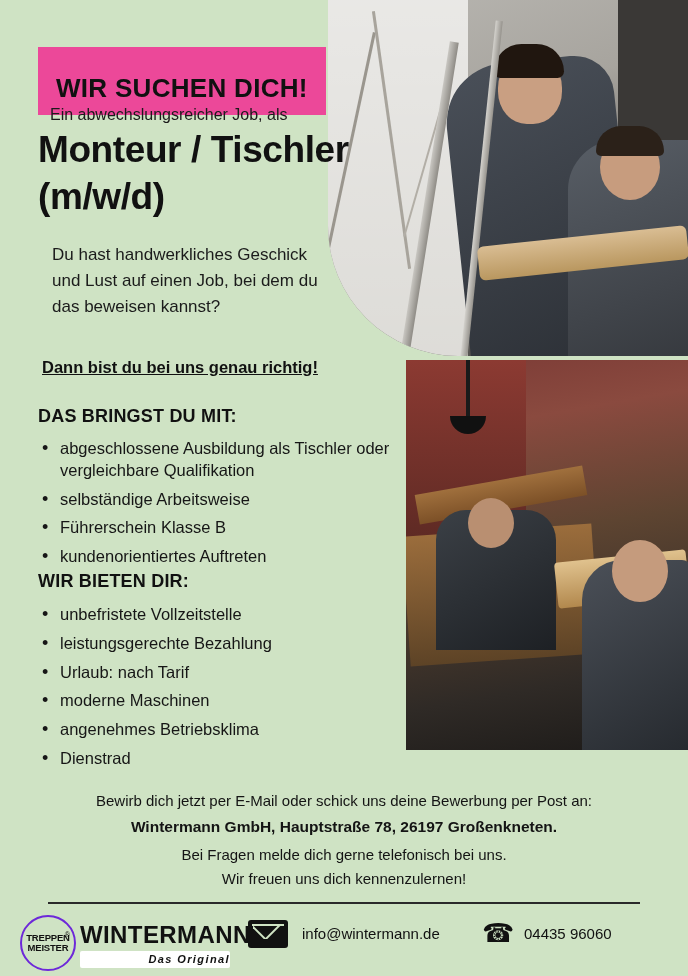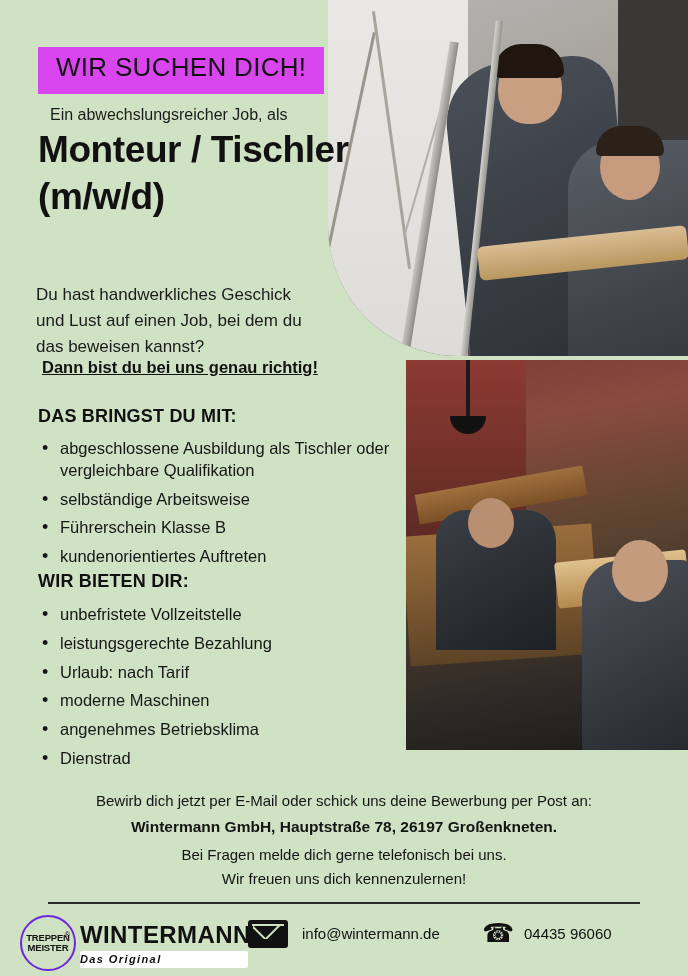--- a/index.html
+++ b/index.html
@@ -181,24 +181,24 @@
   }
   #photo-bottom .wallwhite {
     left: 200px; top: 250px; width: 82px; height: 140px;
     background: linear-gradient(180deg, #e9e2d6, #cfc6b7);
   }
   
   .headline-badge {
     position: absolute;
     left: 38px;
     top: 47px;
-    background: #d946ef;
-    padding: 5px 18px 11px 18px;
+    background: #ec4899;
+    padding: 26px 18px 11px 18px;
     font-size: 26px;
-    font-weight: normal;
+    font-weight: bold;
     letter-spacing: 0.3px;
     color: #111111;
     white-space: nowrap;
   }
   .subline {
     position: absolute;
     left: 50px;
     top: 106px;
     font-size: 16px;
     color: #1b1b1b;
@@ -209,27 +209,26 @@
     top: 126px;
     width: 400px;
     font-size: 37px;
     font-weight: bold;
     line-height: 1.28;
     color: #111111;
     letter-spacing: -0.4px;
   }
   .intro {
     position: absolute;
-    left: 36px;
+    left: 52px;
     top: 242px;
     width: 280px;
     font-size: 17px;
     line-height: 1.52;
     color: #1b1b1b;
-    margin-top: 40px;
   }
   .cta-line {
     position: absolute;
     left: 42px;
     top: 358px;
     font-size: 16.5px;
     font-weight: bold;
     color: #111111;
     text-decoration: underline;
   }
@@ -321,29 +320,29 @@
     top: 9px;
     font-size: 24px;
     font-weight: bold;
     letter-spacing: 0.4px;
     color: #111;
   }
   .brand-sub {
     position: absolute;
     left: 64px;
     top: 39px;
-    width: 168px;
+    width: 150px;
     height: 17px;
     background: #ffffff;
     border-radius: 2px;
     font-size: 11px;
     font-style: italic;
     font-weight: bold;
     color: #111;
-    text-align: left;
+    text-align: right;
     line-height: 17px;
     letter-spacing: 1.4px;
   }
   .contact-mail, .contact-phone {
     position: absolute;
     font-size: 15px;
     color: #111;
   }
   #mail-icon {
     position: absolute;

